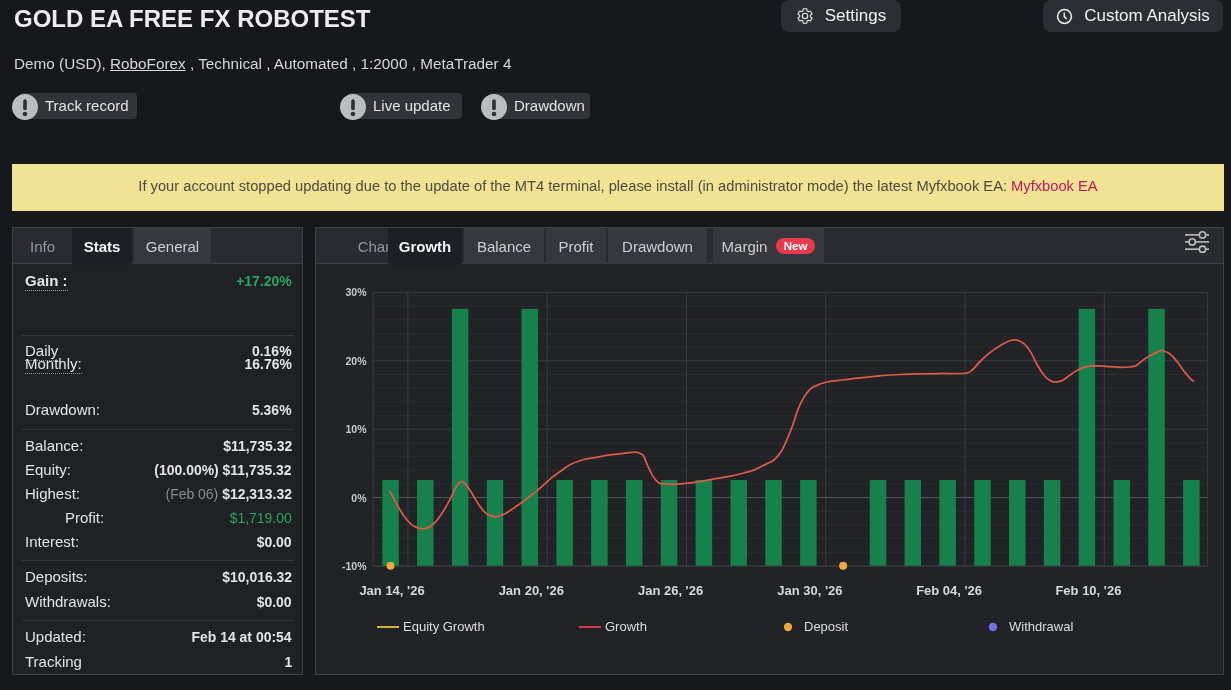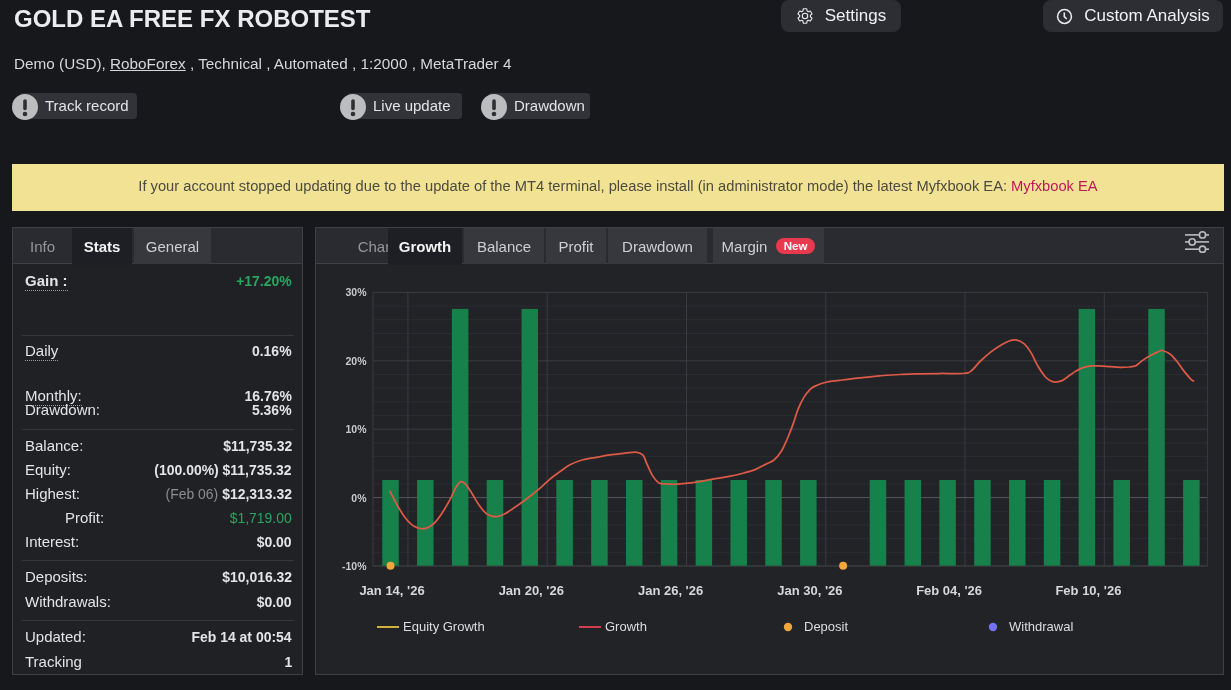--- a/index.html
+++ b/index.html
@@ -111,21 +111,21 @@
     </div>
     <div class="row" style="top:44px;">
         <span class="lab dot" style="font-weight:bold;">Gain :</span>
         <span class="val grn">+17.20%</span>
       </div>
     <div class="divider" style="top:106.5px;"></div>
     <div class="row" style="top:114px;">
         <span class="lab dot">Daily</span>
         <span class="val">0.16%</span>
       </div>
-    <div class="row" style="top:159px;">
+    <div class="row" style="top:127px;">
         <span class="lab dot">Monthly:</span>
         <span class="val">16.76%</span>
       </div>
     <div class="row" style="top:173px;">
         <span class="lab">Drawdown:</span>
         <span class="val">5.36%</span>
       </div>
     <div class="divider" style="top:200.5px;"></div>
     <div class="row" style="top:208.5px;">
         <span class="lab">Balance:</span>

